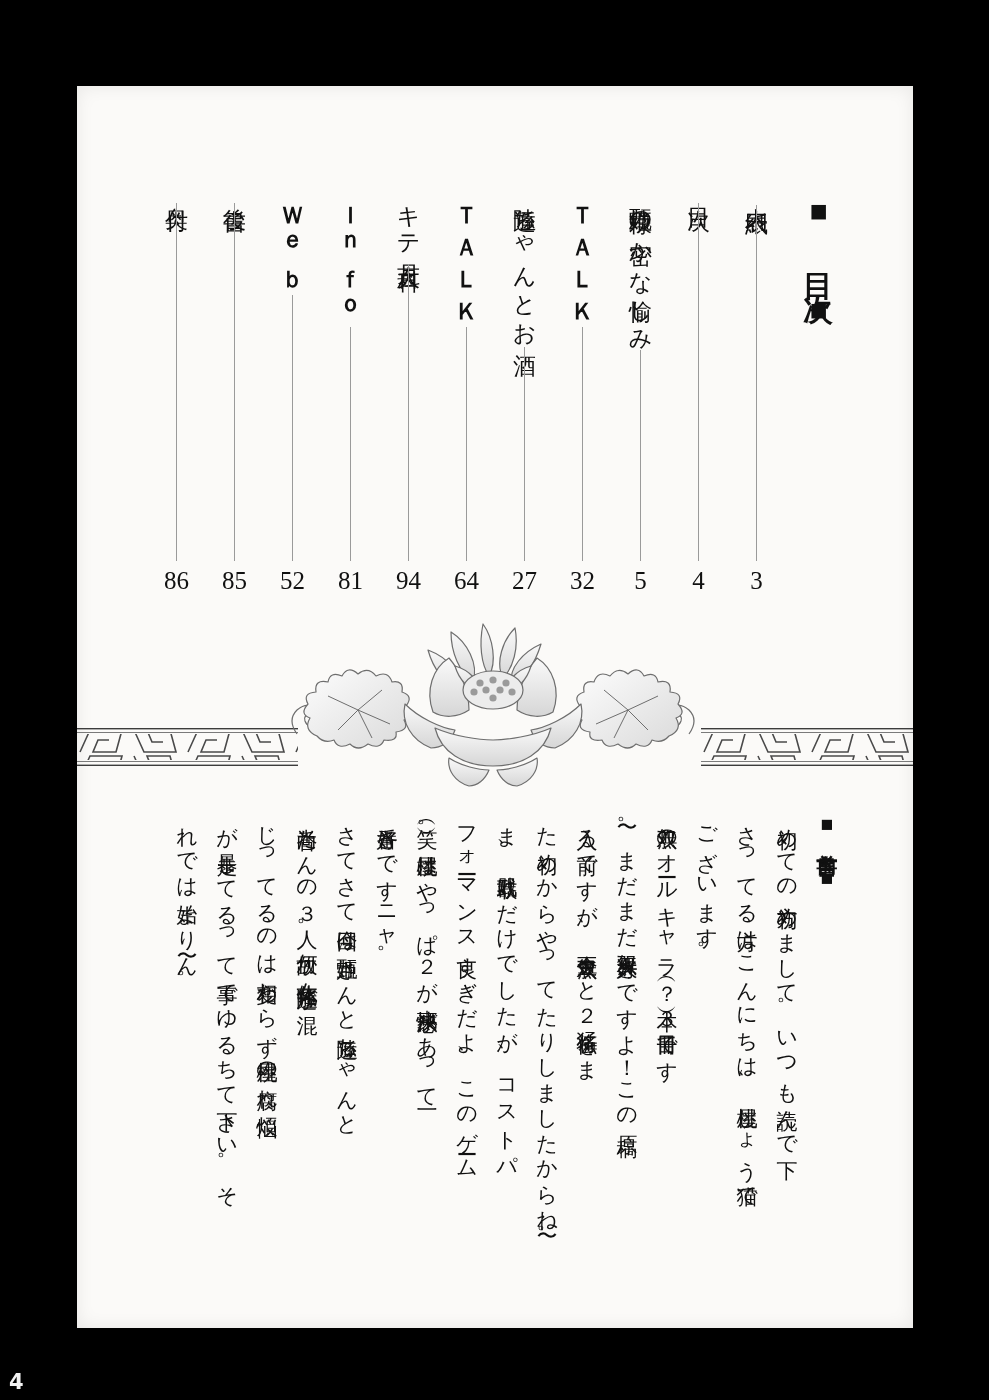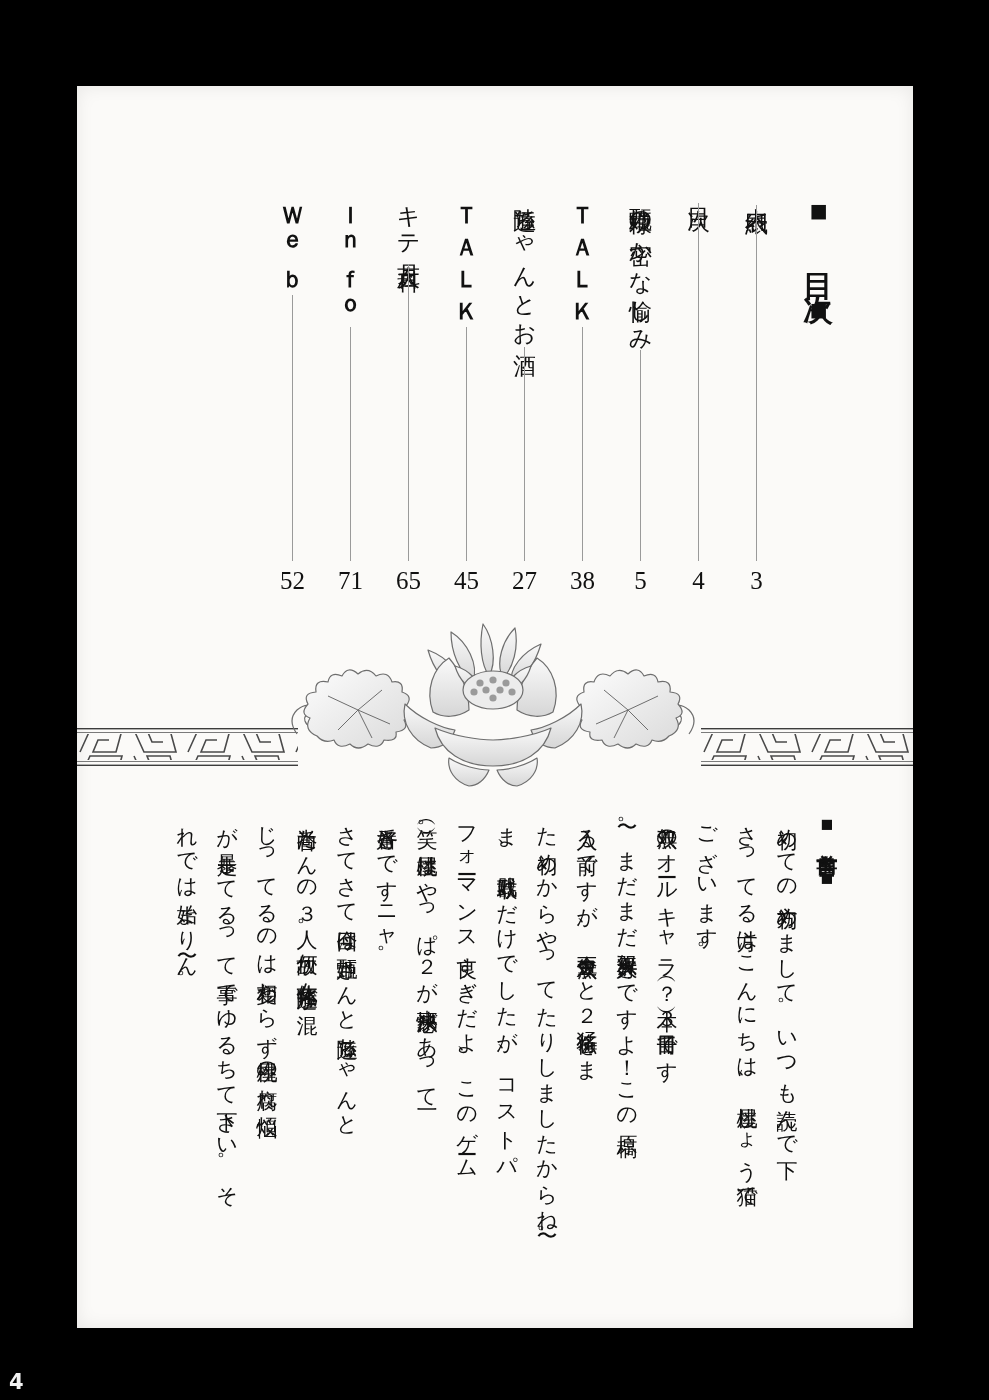--- a/index.html
+++ b/index.html
@@ -78,46 +78,56 @@
         <div class="toc-num">4</div>
       </div>
       <div class="toc-entry">
         <div class="toc-title">甄姫様の密かな愉しみ</div>
         <div class="toc-line"></div>
         <div class="toc-num">5</div>
       </div>
       <div class="toc-entry">
         <div class="toc-title latin">ＴＡＬＫ</div>
         <div class="toc-line"></div>
-        <div class="toc-num">38</div>
+        <div class="toc-num">32</div>
       </div>
       <div class="toc-entry">
         <div class="toc-title">陸遜ちゃんとお酒</div>
         <div class="toc-line"></div>
         <div class="toc-num">27</div>
       </div>
       <div class="toc-entry">
         <div class="toc-title latin">ＴＡＬＫ</div>
         <div class="toc-line"></div>
-        <div class="toc-num">45</div>
+        <div class="toc-num">64</div>
       </div>
       <div class="toc-entry">
         <div class="toc-title">キテ月大百科</div>
         <div class="toc-line"></div>
-        <div class="toc-num">65</div>
+        <div class="toc-num">94</div>
       </div>
       <div class="toc-entry">
         <div class="toc-title latin">Ｉｎｆｏ</div>
         <div class="toc-line"></div>
-        <div class="toc-num">71</div>
+        <div class="toc-num">81</div>
       </div>
       <div class="toc-entry">
         <div class="toc-title latin">Ｗｅｂ</div>
         <div class="toc-line"></div>
         <div class="toc-num">52</div>
+      </div>
+      <div class="toc-entry">
+        <div class="toc-title">後書</div>
+        <div class="toc-line"></div>
+        <div class="toc-num">85</div>
+      </div>
+      <div class="toc-entry">
+        <div class="toc-title">奥付</div>
+        <div class="toc-line"></div>
+        <div class="toc-num">86</div>
       </div>
     </div>
 
   <svg class="band-left" viewBox="0 0 221 38" preserveAspectRatio="none">
     <defs>
       <pattern id="meander" width="108" height="26" patternUnits="userSpaceOnUse">
         <path d="M3,24 L13,2 L45,2 L39,24 L16,24 L21,12 L32,12" fill="none" stroke="#4a4a4a" stroke-width="1.6"></path>
         <path d="M57,2 L67,24 L99,24 L93,2 L70,2 L75,14 L86,14" fill="none" stroke="#4a4a4a" stroke-width="1.6"></path>
       </pattern>
     </defs>

